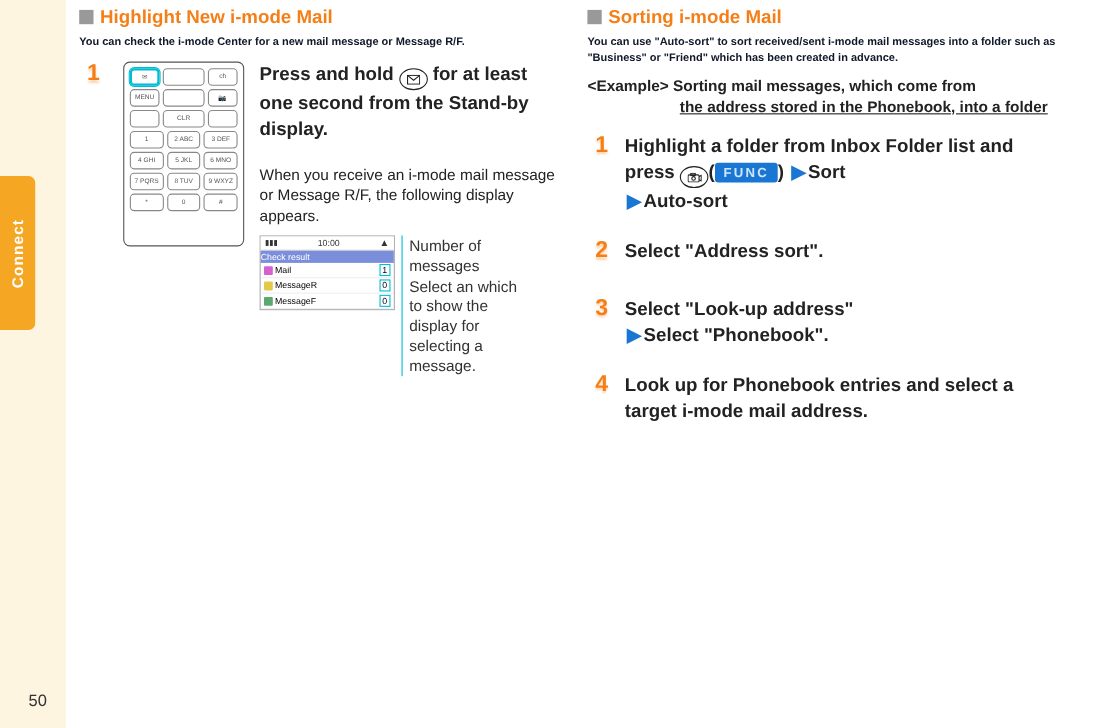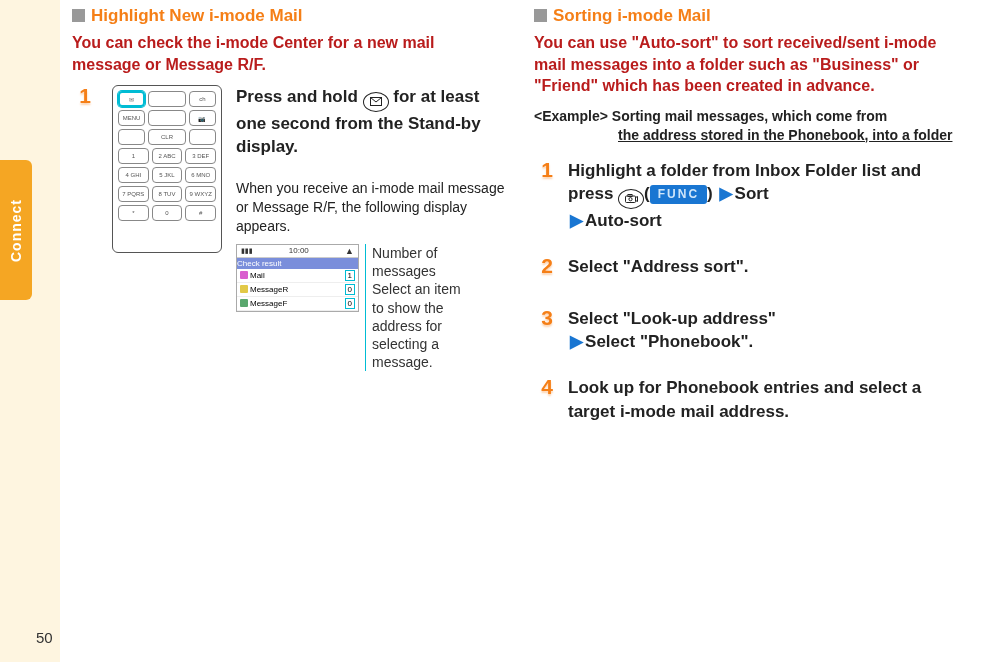--- a/index.html
+++ b/index.html
@@ -35,21 +35,21 @@
       position: absolute;
       left: 0;
       top: 0;
       width: 60px;
       height: 662px;
       background: #fef5e0;
       z-index: -1;
     }
     .page-number {
       position: absolute;
-      left: 36px;
+      left: 26px;
       bottom: 16px;
       font-size: 15px;
       color: #333;
     }
     .columns {
       display: flex;
       padding: 6px 20px 0 72px;
       gap: 28px;
     }
     .col {
@@ -70,22 +70,22 @@
       position: relative;
       top: 1px;
     }
     .section-title {
       color: #f57f17;
       font-weight: bold;
       font-size: 17px;
     }
     .intro {
       font-weight: bold;
-      font-size: 16px;
-      color: #b91c1c;
+      font-size: 10px;
+      color: #0f172a;
       line-height: 1.35;
       margin-bottom: 10px;
     }
     .example-block {
       font-weight: bold;
       font-size: 14px;
       color: #222;
       line-height: 1.35;
       margin-bottom: 14px;
     }
@@ -380,21 +380,21 @@
                   <span class="rlabel">
                     <span class="ricon" style="background: rgb(90, 168, 110);"></span>
                     <span>MessageF</span>
                   </span>
                   <span style="border: 1.5px solid rgb(0, 188, 212); padding: 0px 2px;">0</span>
                 </div>
               </div>
           </div>
           <div class="callout">
             <div>Number of messages</div>
-            <div>Select an item to show the address for selecting a message.</div>
+            <div>Select an which to show the display for selecting a message.</div>
           </div>
         </div>
       </div>
     </div>
   </div>
 
   <div class="col">
     <div class="section-heading">
       <span class="gray-square"></span>
       <span class="section-title">Sorting i-mode Mail</span>

